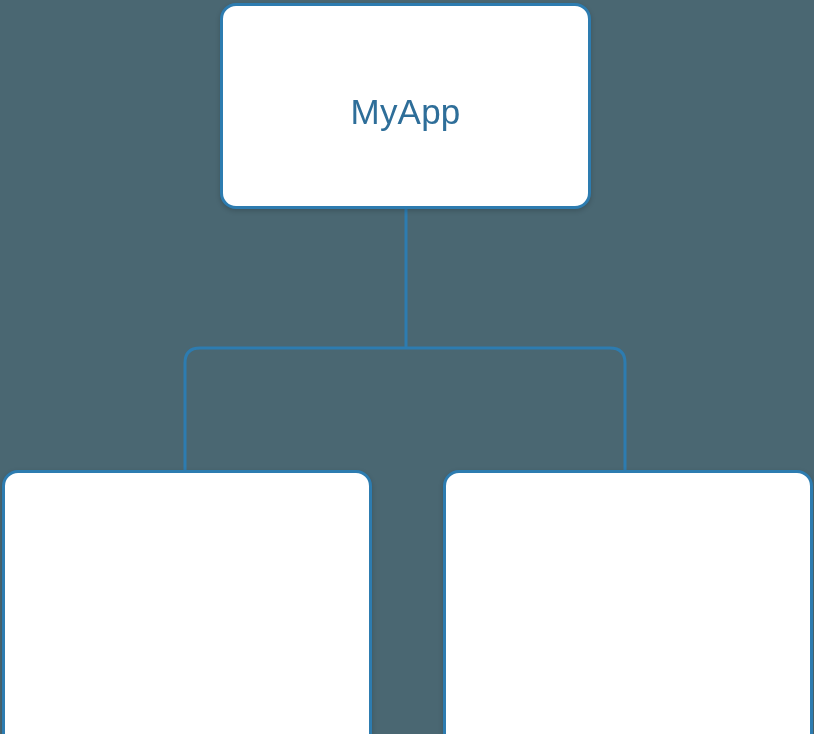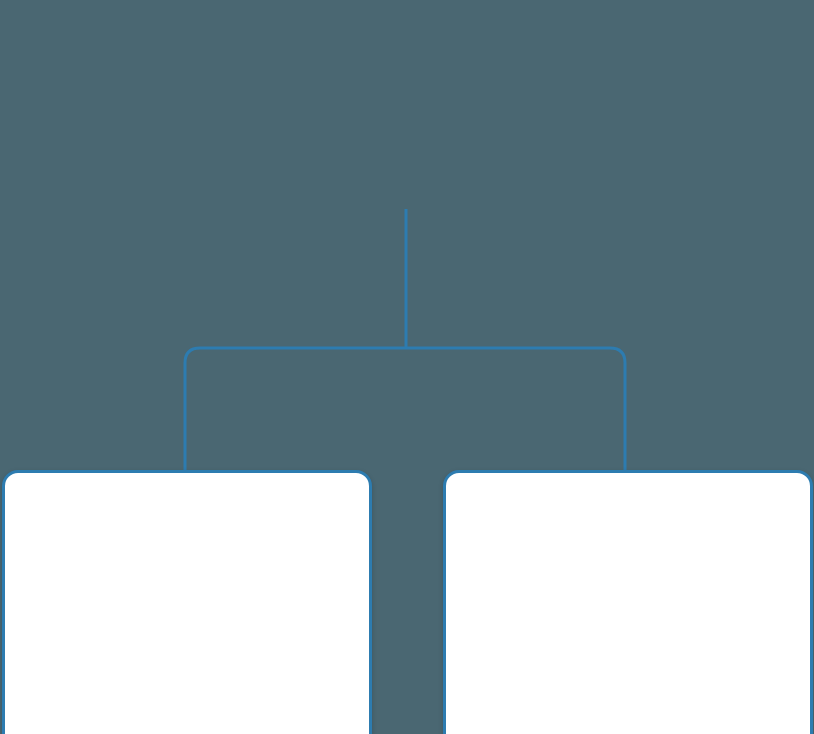--- a/index.html
+++ b/index.html
@@ -80,20 +80,23 @@
 <div id="stage">
 
   <svg id="connectors" viewBox="0 0 814 734" width="814" height="734" xmlns="http://www.w3.org/2000/svg">
 
     <path d="M 406 209 L 406 348" fill="none" stroke="#2d7cb0" stroke-width="3" stroke-linecap="butt"></path>
 
     <path d="M 406 348 L 200 348 Q 185 348 185 363 L 185 470" fill="none" stroke="#2d7cb0" stroke-width="3" stroke-linecap="butt"></path>
     <path d="M 406 348 L 610 348 Q 625 348 625 363 L 625 470" fill="none" stroke="#2d7cb0" stroke-width="3" stroke-linecap="butt"></path>
   </svg>
 
+  <div class="node" id="node-root">
+    <div class="node-title">MyApp</div>
+  </div>
 
   <div class="node node-child" id="node-child-left">
     
     
   </div>
 
   <div class="node node-child" id="node-child-right">
     
     
   </div>

